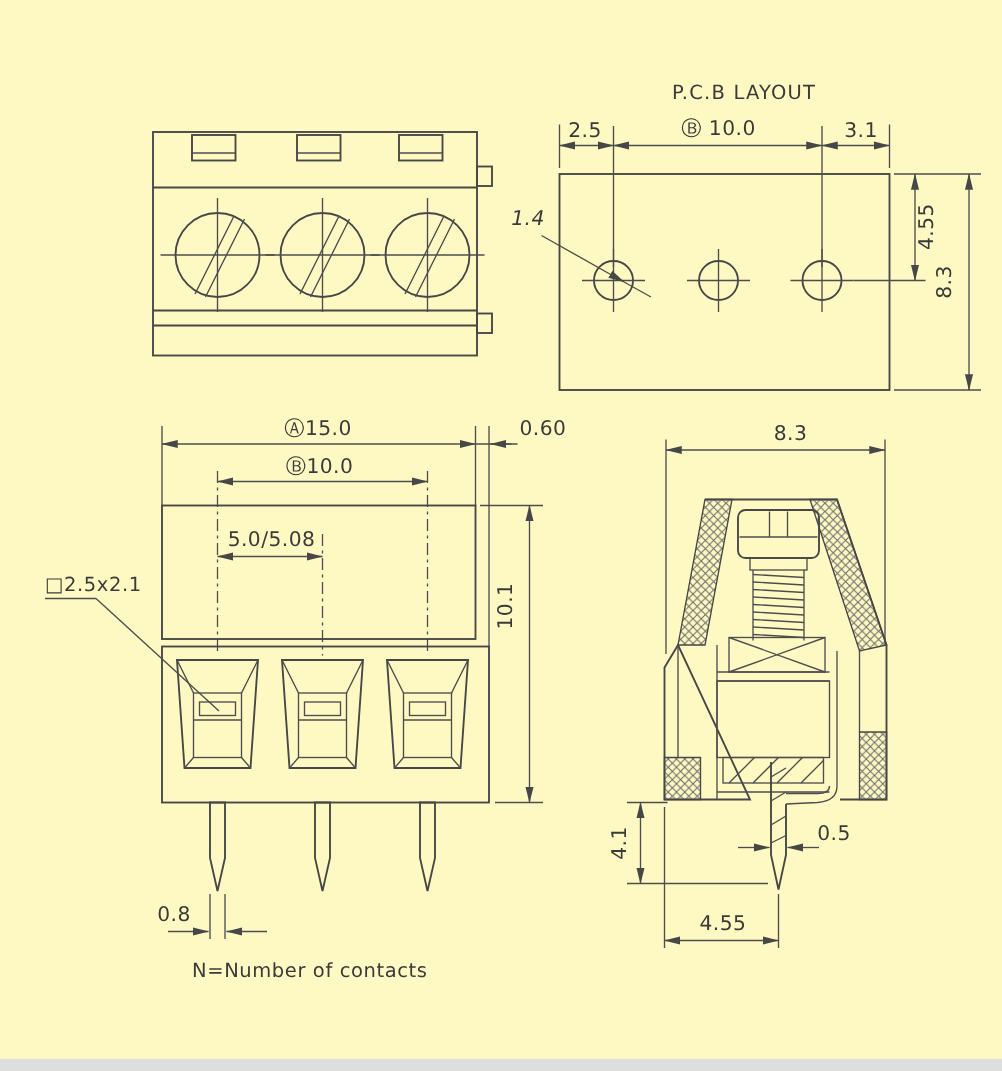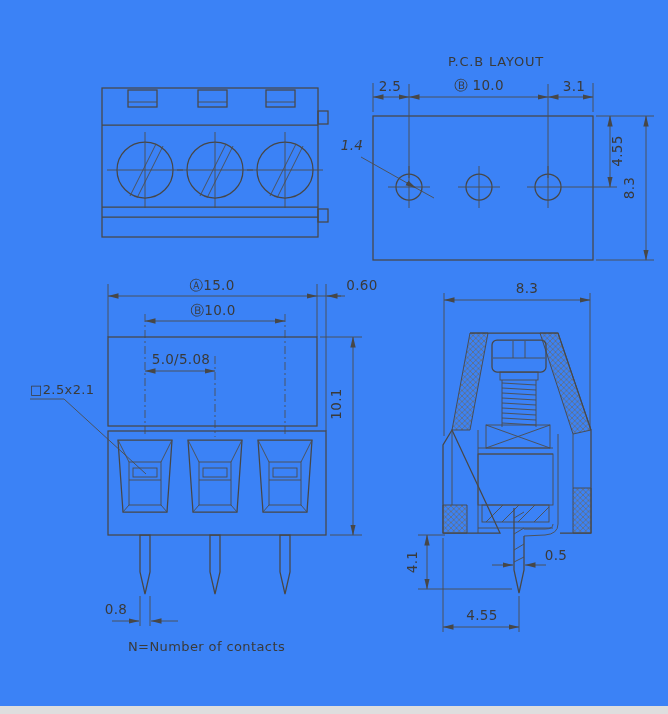--- a/index.html
+++ b/index.html
@@ -1,16 +1,16 @@
 <!DOCTYPE html>
 <html><head>
 <meta charset="utf-8">
 <style>
   html,body{margin:0;padding:0;background:#ffffff;}
-  #stage{position:relative;width:668px;height:714px;background:#3b82f6;overflow:hidden;
+  #stage{position:relative;width:668px;height:714px;background:#fef9c3;overflow:hidden;
          font-family:"DejaVu Sans","Liberation Sans",sans-serif;}
   svg{position:absolute;left:0;top:0;}
   svg text{fill:#3a3a3a;font-size:13.5px;letter-spacing:.3px;}
   .obj{stroke:#474747;stroke-width:1.25;fill:none;stroke-linejoin:miter;}
   .thin{stroke:#4d4d4d;stroke-width:0.9;fill:none;}
   .dash{stroke:#4d4d4d;stroke-width:0.85;fill:none;stroke-dasharray:8 3 2 3;}
   .hat{stroke:#474747;stroke-width:0.9;fill:url(#xh);}
   .ttl{font-size:13px;letter-spacing:.8px;}
   .it{font-style:italic;}
   .note{font-size:13px;letter-spacing:.4px;}

